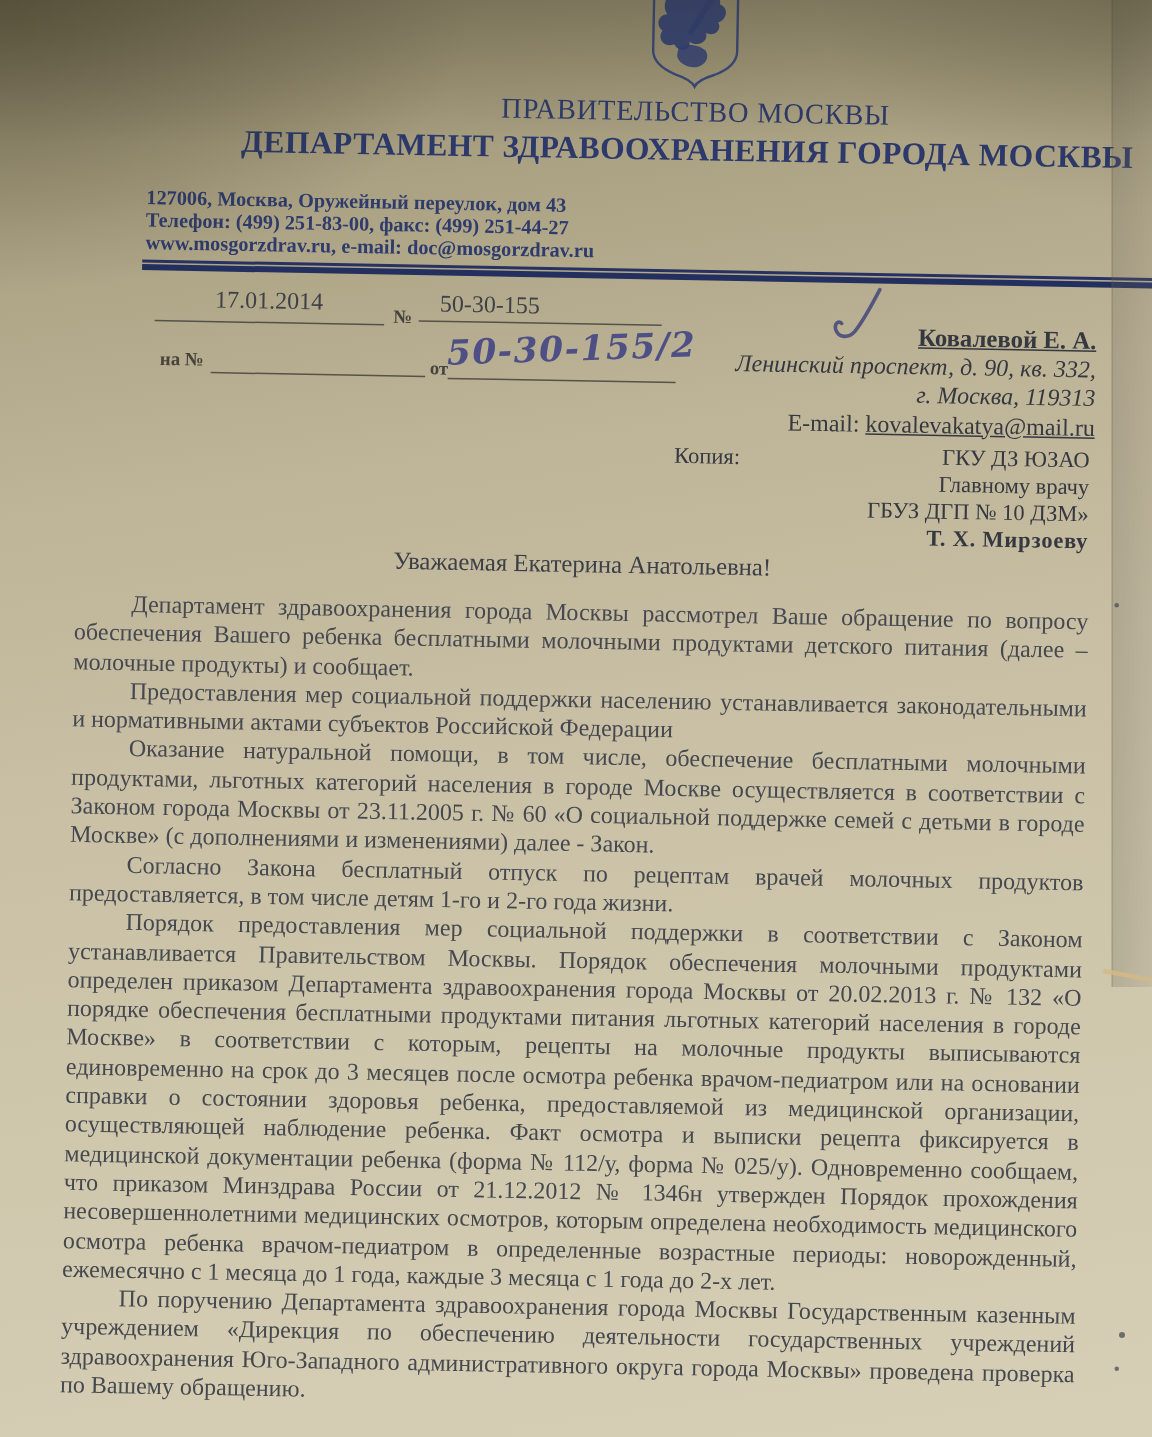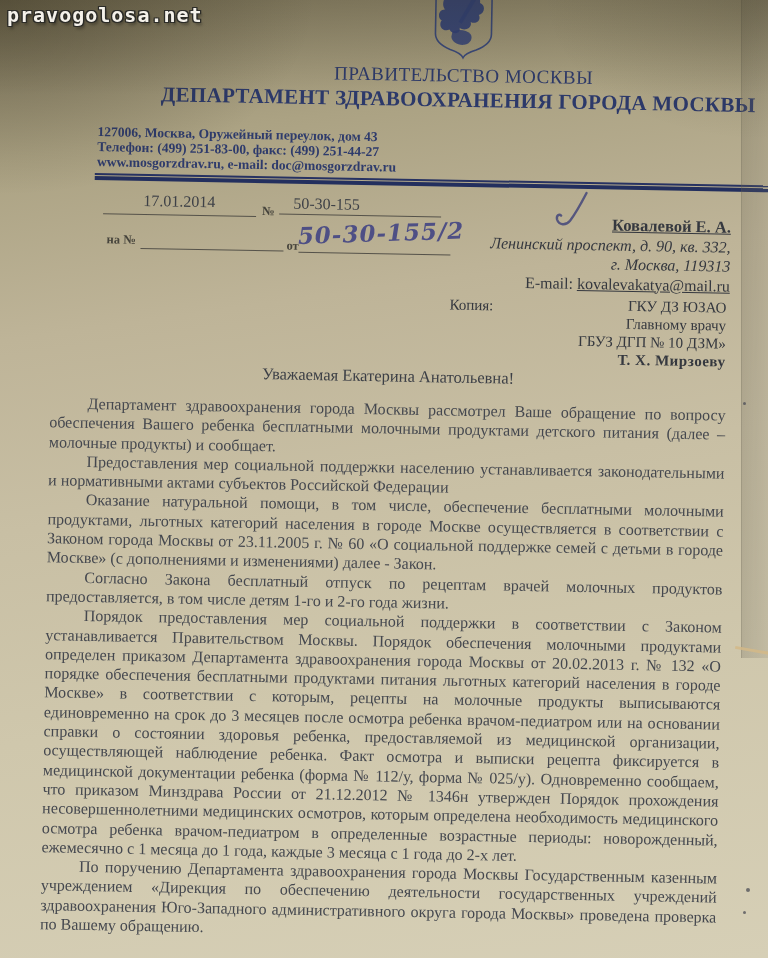--- a/index.html
+++ b/index.html
@@ -51,21 +51,20 @@
   .right-strip{position:absolute;left:741px;top:0;width:27px;height:658px;
     background:linear-gradient(to right, rgba(105,100,85,0.26), rgba(128,123,110,0.16));
     border-left:1px solid rgba(90,85,70,0.30);}
   .edge-warm{position:absolute;left:735px;top:649px;width:36px;height:3px;background:#d3b887;opacity:.85;transform:rotate(10deg);}
   .speck{position:absolute;border-radius:50%;background:#4b4c55;opacity:.75;}
 </style>
 </head>
 <body>
 
 <div id="photo">
-  <div class="watermark">pravogolosa.net</div>
 
   <div class="paper-content">
 
     <div class="abs emblem">
       <svg width="62" height="72" viewBox="0 0 62 72">
         <path d="M3,-6 L59,-6 L59,46 Q59,56 44,62 Q33,65.5 31,70 Q29,65.5 18,62 Q3,56 3,46 Z" fill="none" stroke="#3a4a7e" stroke-width="1.6"></path>
         <g fill="#31417c">
           <path d="M16,6 C22,0 32,2 36,8 C41,5 48,8 47,15 C53,17 52,25 46,27 C49,32 43,37 38,34 C40,40 32,44 27,40 C29,46 20,48 17,42 C11,45 5,39 9,33 C4,30 6,22 12,22 C8,17 11,9 16,6 Z" opacity="0.92"></path>
           <path d="M20,44 C26,41 34,42 38,46 C41,50 38,56 32,57 C26,58 19,54 19,49 Z" opacity="0.85"></path>
           <path d="M44,2 L26,34 L29,36 L47,5 Z" opacity="0.9"></path>

